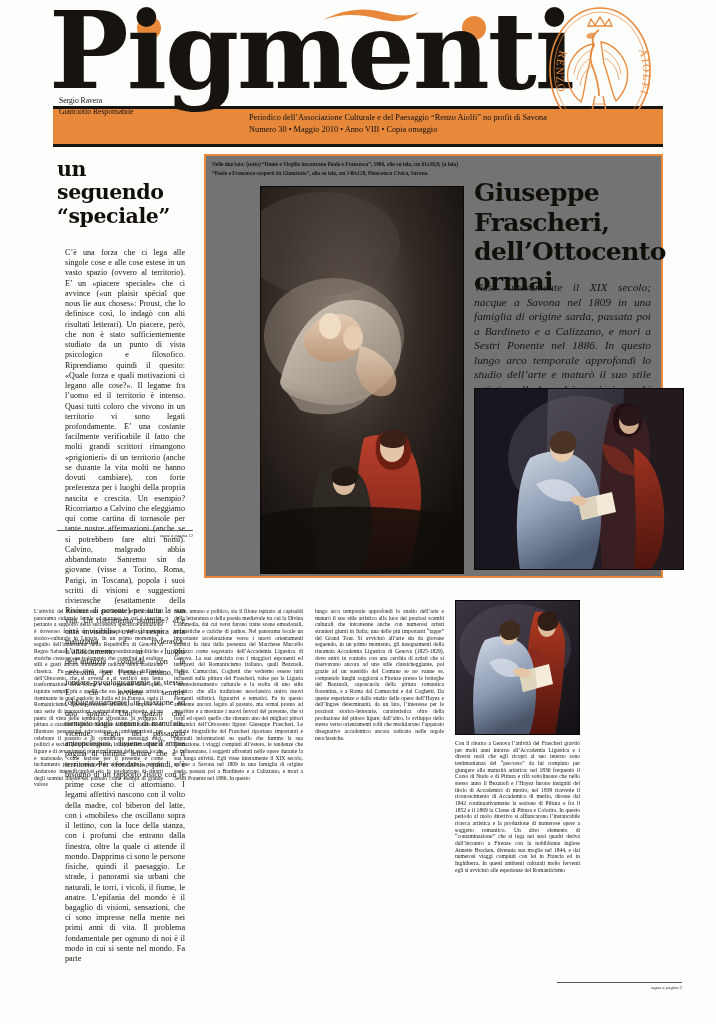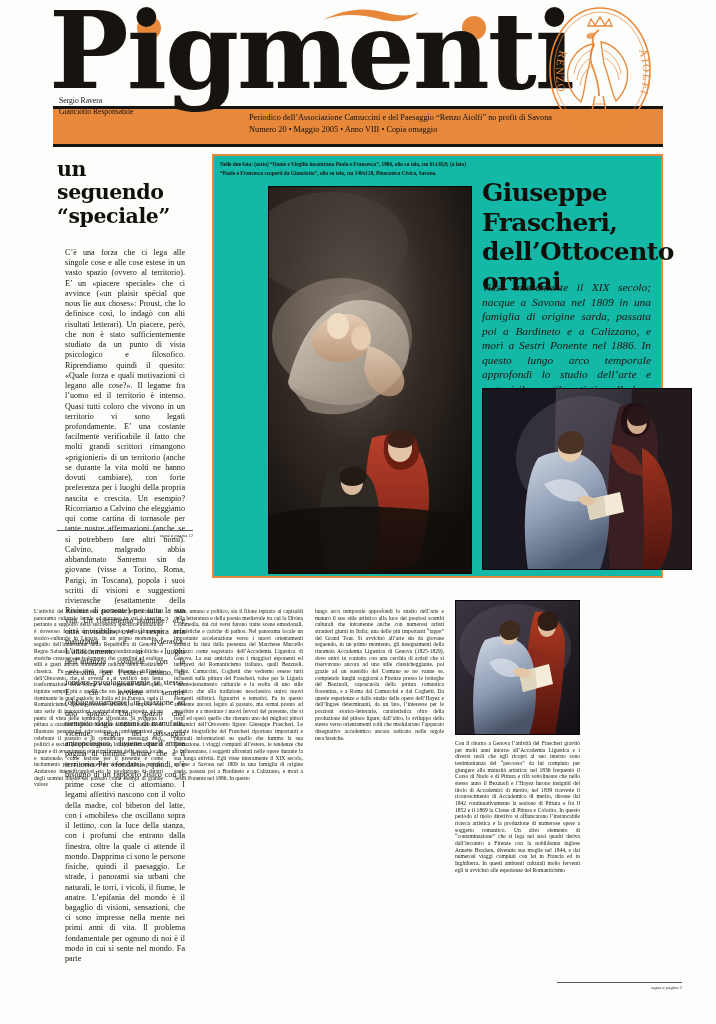--- a/index.html
+++ b/index.html
@@ -69,21 +69,21 @@
   .lead-body {
     position:absolute; left:4px; top:82px; width:136px; height:340px;
     font-size:8.15px; line-height:1.255; text-align:justify;
     hyphens:auto; color:#17140f;
   }
   .lead-body p { margin:8px; text-indent:0; }
 
   
   .feature {
     position:absolute; left:151px; top:-4px; right:0; height:424px;
-    border:2.5px solid #e8883a; background:#14b8a6;margin-left:8px;
+    border:2.5px solid #e8883a; background:#737373;
   }
   .cap-note {
     position:absolute; left:6px; top:4px; width:250px;
     font-family:"Liberation Serif", serif;
     font-size:5.3px; line-height:1.62; font-weight:700; color:#17140f;
   }
 
   .art-dante {
     position:absolute; left:54px; top:30px; width:204px; height:388px;
     overflow:hidden;
@@ -156,22 +156,22 @@
     <div class="bandwrap">
       <div class="band"></div>
     </div>
     <div class="rule-bot"></div>
 
     <div class="band-left">
       <div>Sergio Ravera</div>
       <div>Gianciotto Responsabile</div>
     </div>
     <div class="band-mid">
-      <div>Periodico dell’Associazione Camuccini e del Paesaggio “Renzo Aiolfi” no profit di Savona</div>
-      <div>Numero 20 • Maggio 2005 • Anno VIII • Copia omaggio</div>
+      <div>Periodico dell’Associazione Culturale e del Paesaggio “Renzo Aiolfi” no profit di Savona</div>
+      <div>Numero 30 • Maggio 2010 • Anno VIII • Copia omaggio</div>
     </div>
 
     <svg class="seal" viewBox="0 0 118 132">
       <ellipse cx="59" cy="66" rx="50" ry="62" fill="none" stroke="#e8883a" stroke-width="1.6"></ellipse>
       <ellipse cx="59" cy="66" rx="46" ry="58" fill="none" stroke="#e8883a" stroke-width="0.7"></ellipse>
 
       <path d="M47 22 L50 15 L54 21 L59 13 L64 21 L68 15 L71 22 Z" fill="none" stroke="#e8883a" stroke-width="1.3"></path>
 
       <path d="M58 26 C52 30 50 36 53 41 C49 48 48 56 52 64 C55 72 58 80 58 92" fill="none" stroke="#e8883a" stroke-width="1.7"></path>
       <path d="M53 29 C48 28 44 31 46 34 C49 36 53 34 54 31 Z" fill="#e8883a" opacity="0.8"></path>

